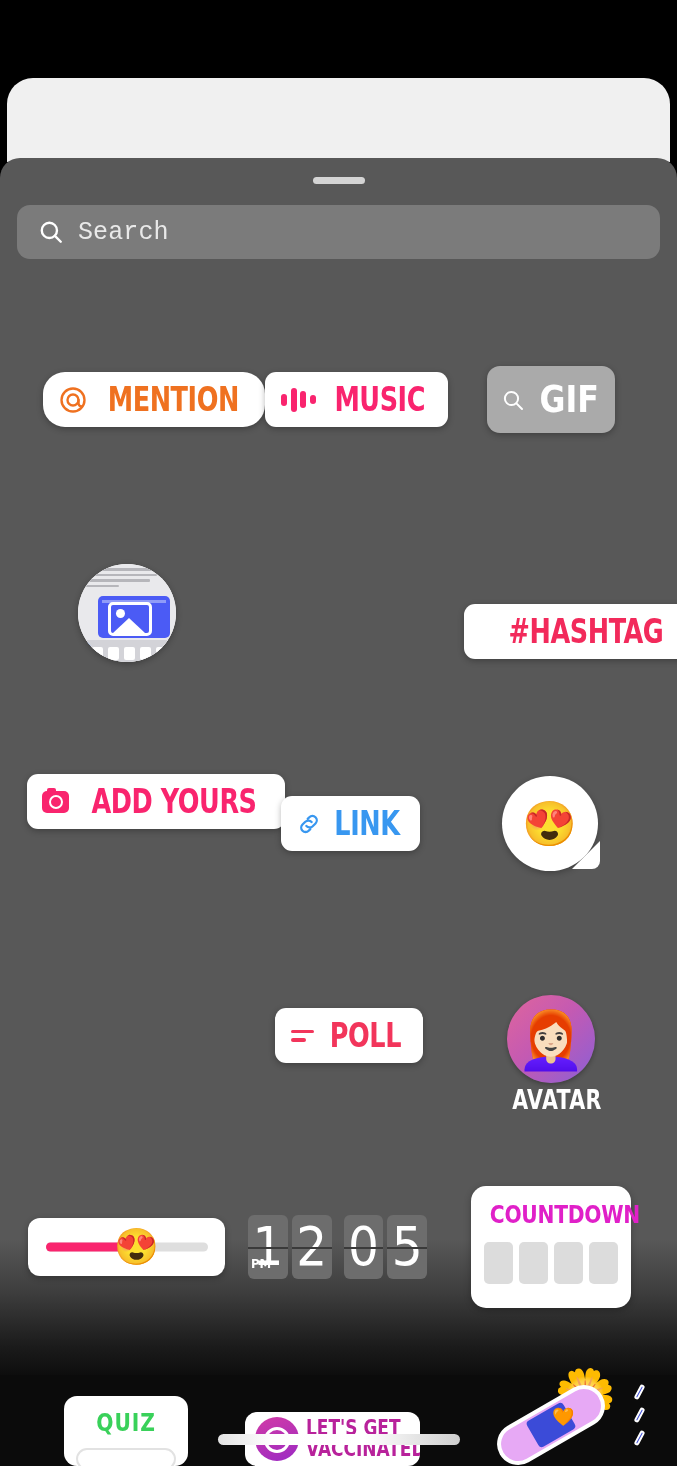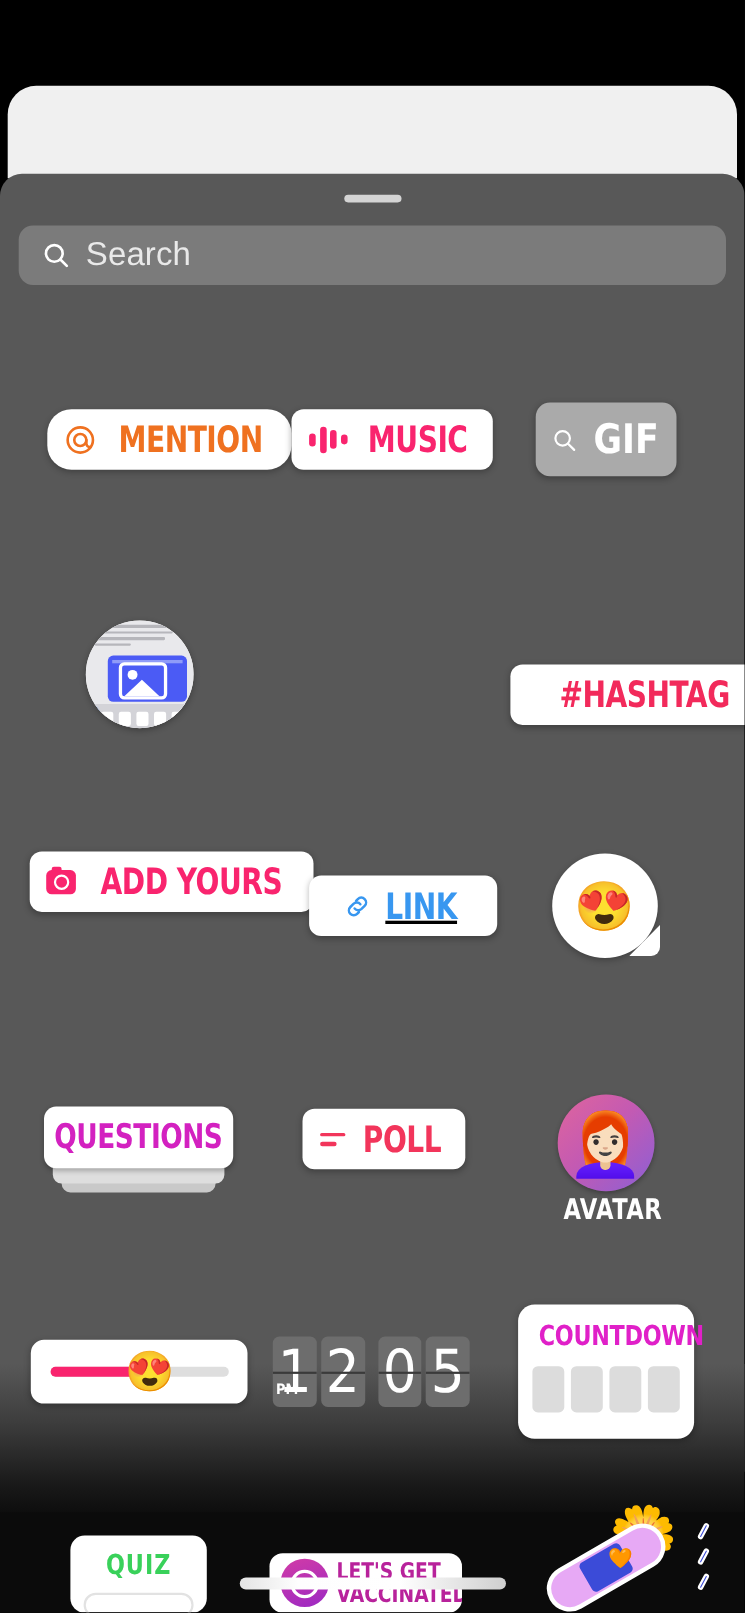--- a/index.html
+++ b/index.html
@@ -35,21 +35,21 @@
     position:absolute; left:50%; transform:translateX(-50%); top:177px;
     width:52px; height:7px; border-radius:4px; background:#d4d4d4;
   }
 
   
   .search-bar {
     position:absolute; left:17px; top:205px; width:643px; height:54px;
     background:#7b7b7b; border-radius:13px;
     display:flex; align-items:center; gap:14px; padding:0 21px;
   }
-  .search-bar .ph { color:#e9e9e9; font-size:30px; letter-spacing:.1px; }
+  .search-bar .ph { color:#e9e9e9; font-size:25px; letter-spacing:.1px;font-family:Liberation Mono, monospace; }
 
   
   .stk { position:absolute; }
 
   .pill {
     background:#fff; border-radius:11px;
     display:flex; align-items:center; justify-content:center; gap:9px;
     box-shadow:0 2px 6px rgba(0,0,0,.28);
     font-family:"DejaVu Sans Condensed","Liberation Sans Narrow","Liberation Sans", sans-serif;
     font-weight:bold; white-space:nowrap;
@@ -99,21 +99,21 @@
 
   
   #s-addyours { left:27px; top:774px; height:55px; padding:0 15px; gap:9px; }
   #s-addyours .txt { color:#f9246e; font-size:33px; letter-spacing:-.5px; }
   .cam { width:27px; height:22px; background:#f9246e; border-radius:5px; position:relative; }
   .cam::before { content:""; position:absolute; left:50%; top:50%; transform:translate(-50%,-50%);
         width:10px; height:10px; border-radius:50%; border:2.5px solid #fff; }
   .cam::after { content:""; position:absolute; left:5px; top:-3px; width:9px; height:4px; background:#f9246e; border-radius:2px 2px 0 0; }
 
   
-  #s-link { left:281px; top:796px; height:55px; padding:0 31px; gap:7px;text-decoration:underline; }
+  #s-link { left:281px; top:796px; height:55px; padding:0 15px; gap:7px; }
   #s-link .txt { color:#3897f0; font-size:33px; letter-spacing:-.5px; }
 
   
   #s-reaction { left:502px; top:776px; width:96px; height:95px; }
   .bub { position:absolute; inset:0; background:#fff; border-radius:50%; box-shadow:0 2px 6px rgba(0,0,0,.28); }
   .bub-tail { position:absolute; right:-2px; bottom:2px; width:28px; height:28px; background:#fff;
         border-radius:0 0 8px 0; clip-path:polygon(100% 0,100% 100%,0 100%); }
   .bub-emo { position:absolute; inset:0; display:flex; align-items:center; justify-content:center; font-size:44px; z-index:2; }
 
   
@@ -294,27 +294,20 @@
     </svg>
     <span class="txt">LINK</span>
   </div>
 
   <div class="stk" id="s-reaction">
     <div class="bub"></div>
     <div class="bub-tail"></div>
     <div class="bub-emo">😍</div>
   </div>
 
-  <div class="stk" id="s-questions">
-    <div class="q-l1"></div>
-    <div class="q-l2"></div>
-    <div class="q-top">
-      <span class="txt">QUESTIONS</span>
-    </div>
-  </div>
 
   <div class="stk pill" id="s-poll">
     <span class="pollicon">
         <i></i>
         <i></i>
       </span>
     <span class="txt">POLL</span>
   </div>
 
   <div class="stk" id="s-avatar">

